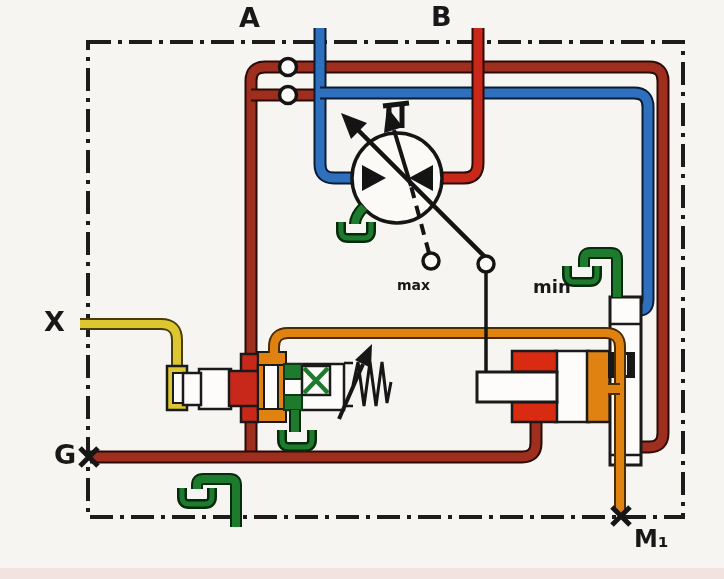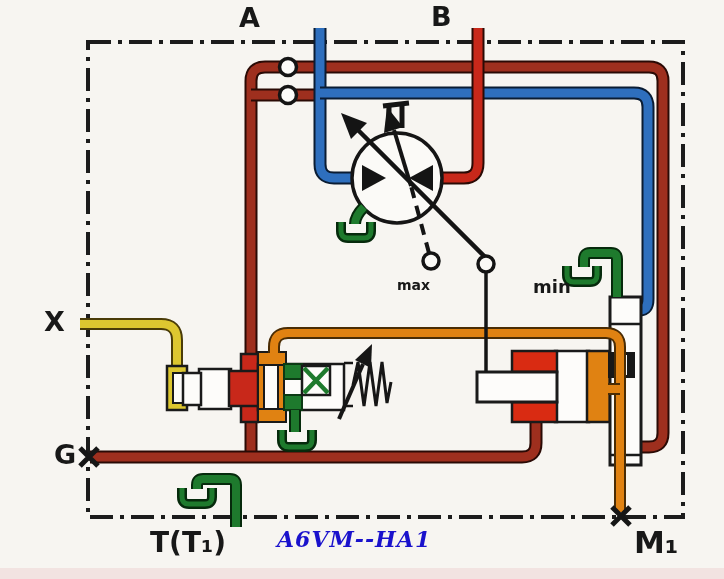--- a/index.html
+++ b/index.html
@@ -12,21 +12,21 @@
   .lbl{
     position:absolute;font-family:"DejaVu Sans",sans-serif;
     font-weight:bold;color:#181818;line-height:1;white-space:nowrap;
     user-select:none;
   }
   .lbl-a  {left:239px;top:4px;  font-size:27px;}
   .lbl-b  {left:431px;top:3px;  font-size:27px;}
   .lbl-x  {left:44px; top:308px;font-size:27px;}
   .lbl-g  {left:54px; top:441px;font-size:27px;}
   .lbl-t  {left:150px;top:529px;font-size:28px;}
-  .lbl-m1 {left:634px;top:527px;font-size:31px;}
+  .lbl-m1 {left:634px;top:527px;font-size:24px;}
   .lbl-max{left:397px;top:278px;font-size:14px;}
   .lbl-min{left:497px;top:278px;font-size:18px;margin-left:36px;}
   .lbl-title{
     left:277px;top:528px;font-size:22px;
     font-family:"DejaVu Serif",serif;font-style:italic;font-weight:bold;
     color:#1a12cc;letter-spacing:1px;
   }
   .scan-edge{position:absolute;left:0;bottom:0;width:724px;height:11px;
     background:#f2e3e1;}
 </style>
@@ -189,20 +189,18 @@
     </g>
     <g stroke="#161616" stroke-width="5">
       <path d="M 612,507 L 630,525 M 612,525 L 630,507"></path>
     </g>
   </svg>
 
   <div class="lbl lbl-a">A</div>
   <div class="lbl lbl-b">B</div>
   <div class="lbl lbl-x">X</div>
   <div class="lbl lbl-g">G</div>
-  <div class="lbl lbl-t">T(T₁)</div>
   <div class="lbl lbl-m1">M₁</div>
   <div class="lbl lbl-max">max</div>
   <div class="lbl lbl-min">min</div>
-  <div class="lbl lbl-title">A6VM--HA1</div>
 
   <div class="scan-edge"></div>
 </div>
 
 </body></html>

